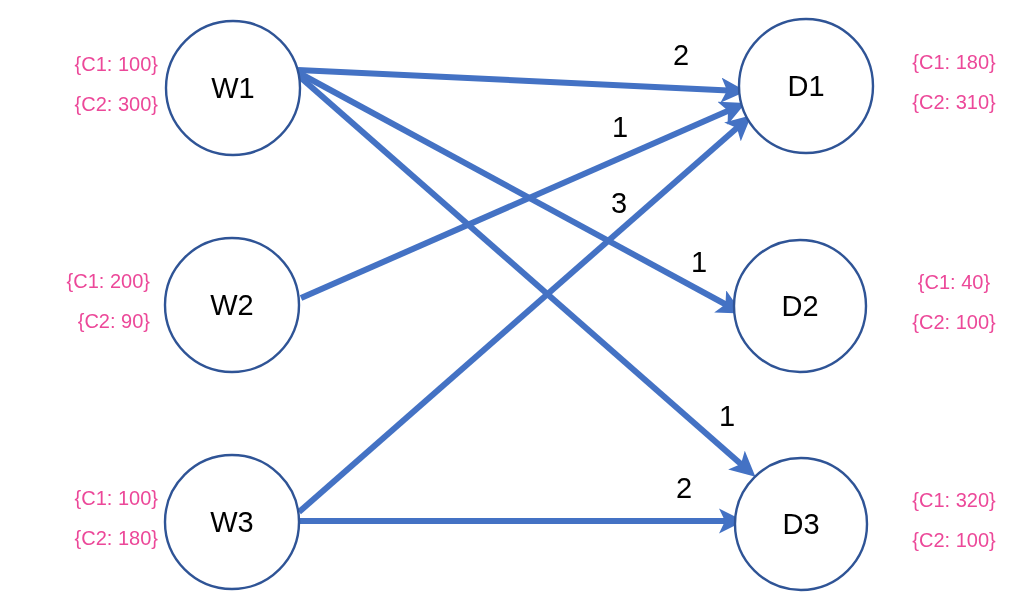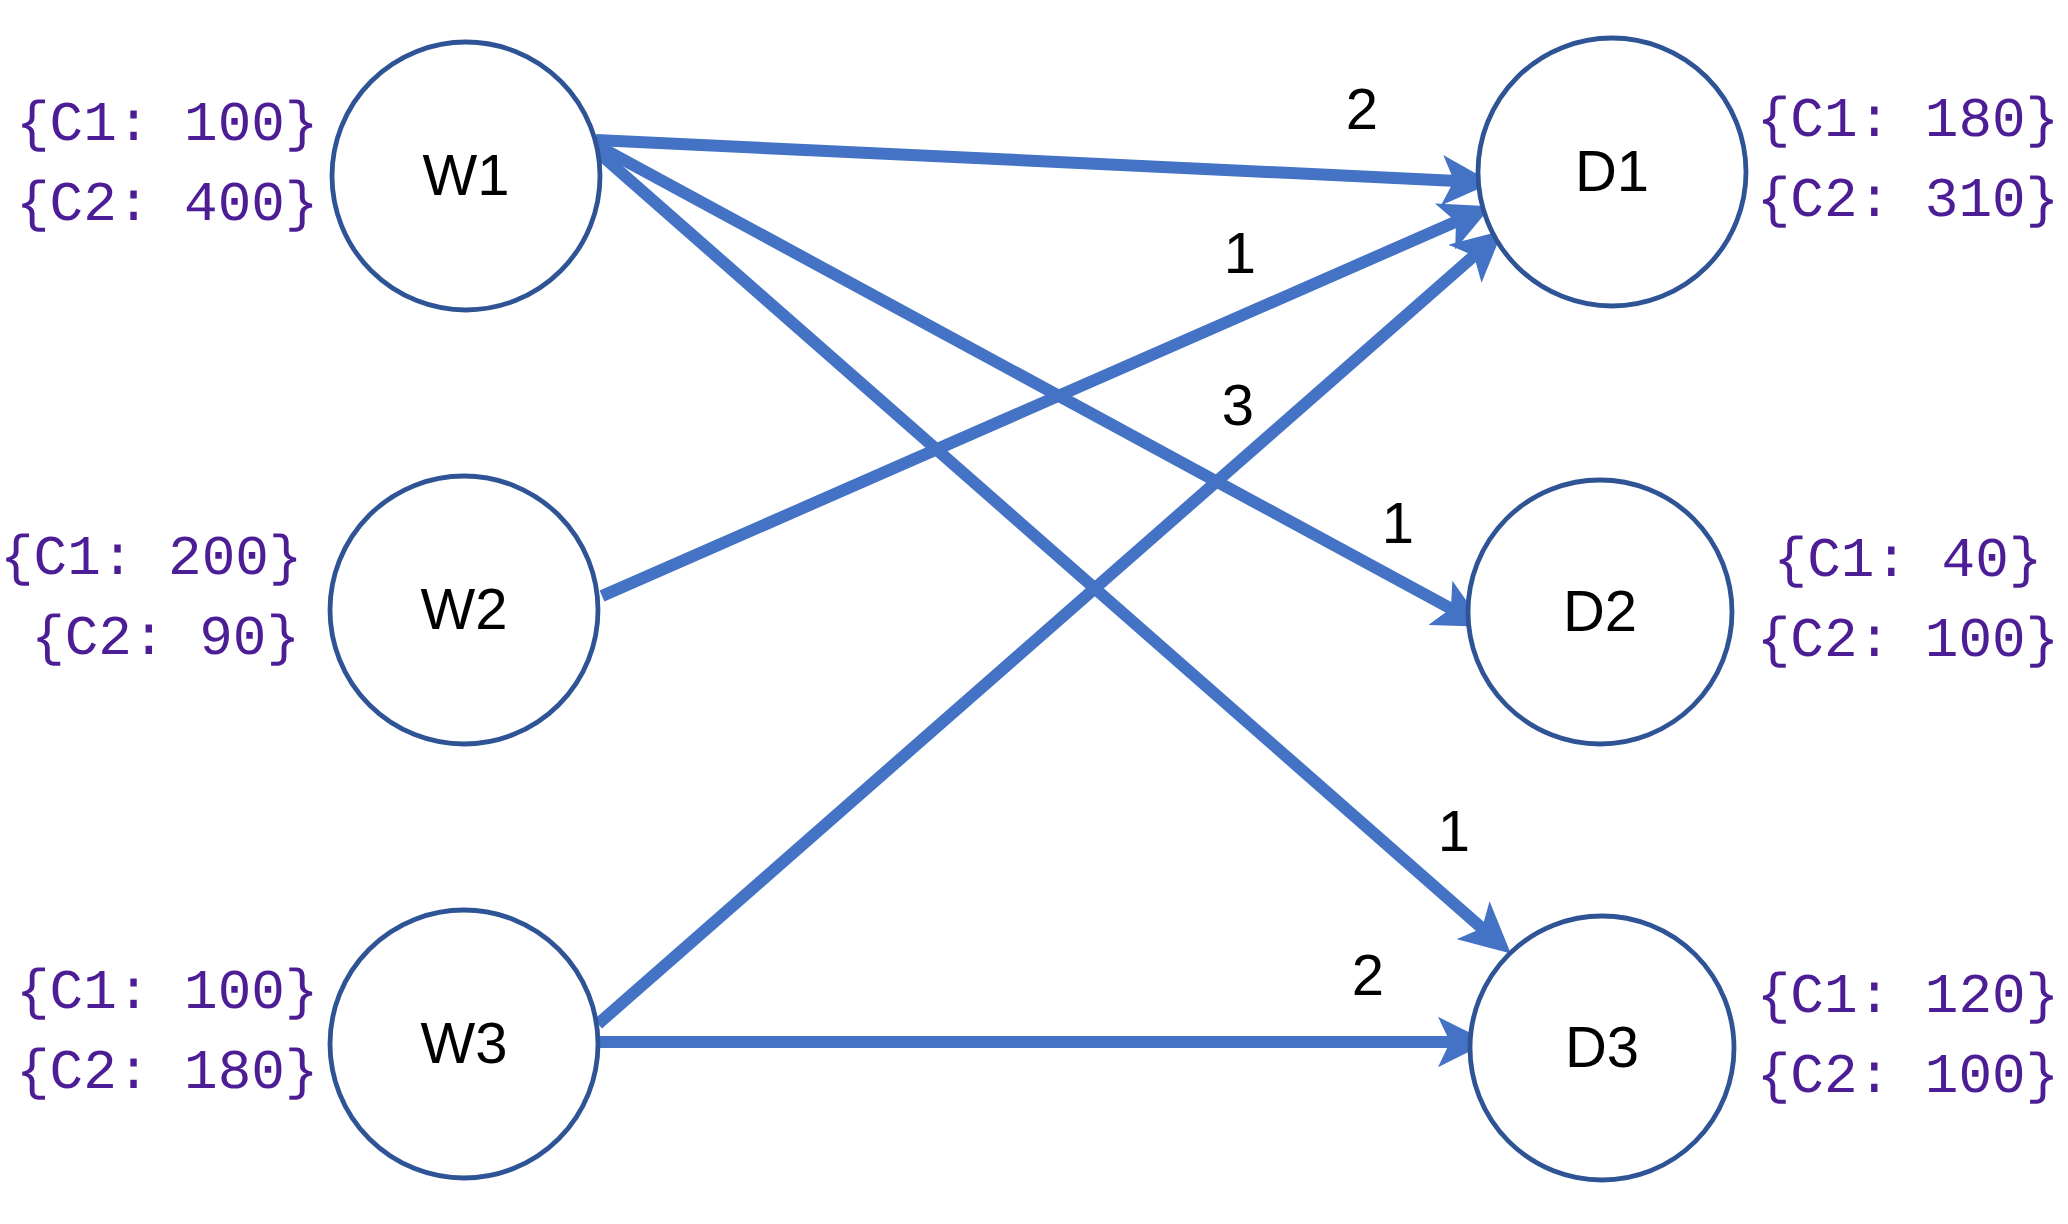--- a/index.html
+++ b/index.html
@@ -45,23 +45,23 @@
   }
   .edge-cost {
     font-family: "Liberation Sans", sans-serif;
     font-size: 29px;
     fill: #000000;
     text-anchor: middle;
     dominant-baseline: middle;
   }
   .attr-text {
     position: absolute;
-    font-family: Liberation Mono, monospace;
-    font-size: 28px;
-    color: #4c1d95;
+    font-family: Liberation Sans, sans-serif;
+    font-size: 20px;
+    color: #ec4899;
     white-space: nowrap;
     line-height: 40px;
   }
   .attr-left {
     text-align: right;
   }
   .attr-right {
     text-align: center;
   }
 </style>
@@ -123,21 +123,21 @@
       <g>
         <circle class="node-circle" cx="801" cy="524" r="66" style="stroke: rgb(47, 84, 150);"></circle>
         <text class="node-label" x="801" y="526">D3</text>
       </g>
     </g>
 
   </svg>
 
   <div class="attr-text attr-left" style="left: 8px; top: 44px; width: 150px;">
     <div>{C1: 100}</div>
-    <div>{C2: 400}</div>
+    <div>{C2: 300}</div>
   </div>
 
   <div class="attr-text attr-left" style="left: 0; top: 261px; width: 150px;">
     <div>{C1: 200}</div>
     <div>{C2: 90}</div>
   </div>
 
   <div class="attr-text attr-left" style="left: 8px; top: 478px; width: 150px;">
     <div>{C1: 100}</div>
     <div>{C2: 180}</div>
@@ -147,17 +147,17 @@
     <div>{C1: 180}</div>
     <div>{C2: 310}</div>
   </div>
 
   <div class="attr-text attr-right" style="left: 878px; top: 262px; width: 152px; text-align: center;">
     <div>{C1: 40}</div>
     <div>{C2: 100}</div>
   </div>
 
   <div class="attr-text attr-right" style="left: 878px; top: 480px; width: 152px;">
-    <div>{C1: 120}</div>
+    <div>{C1: 320}</div>
     <div>{C2: 100}</div>
   </div>
 
 </div>
 
 </body></html>

